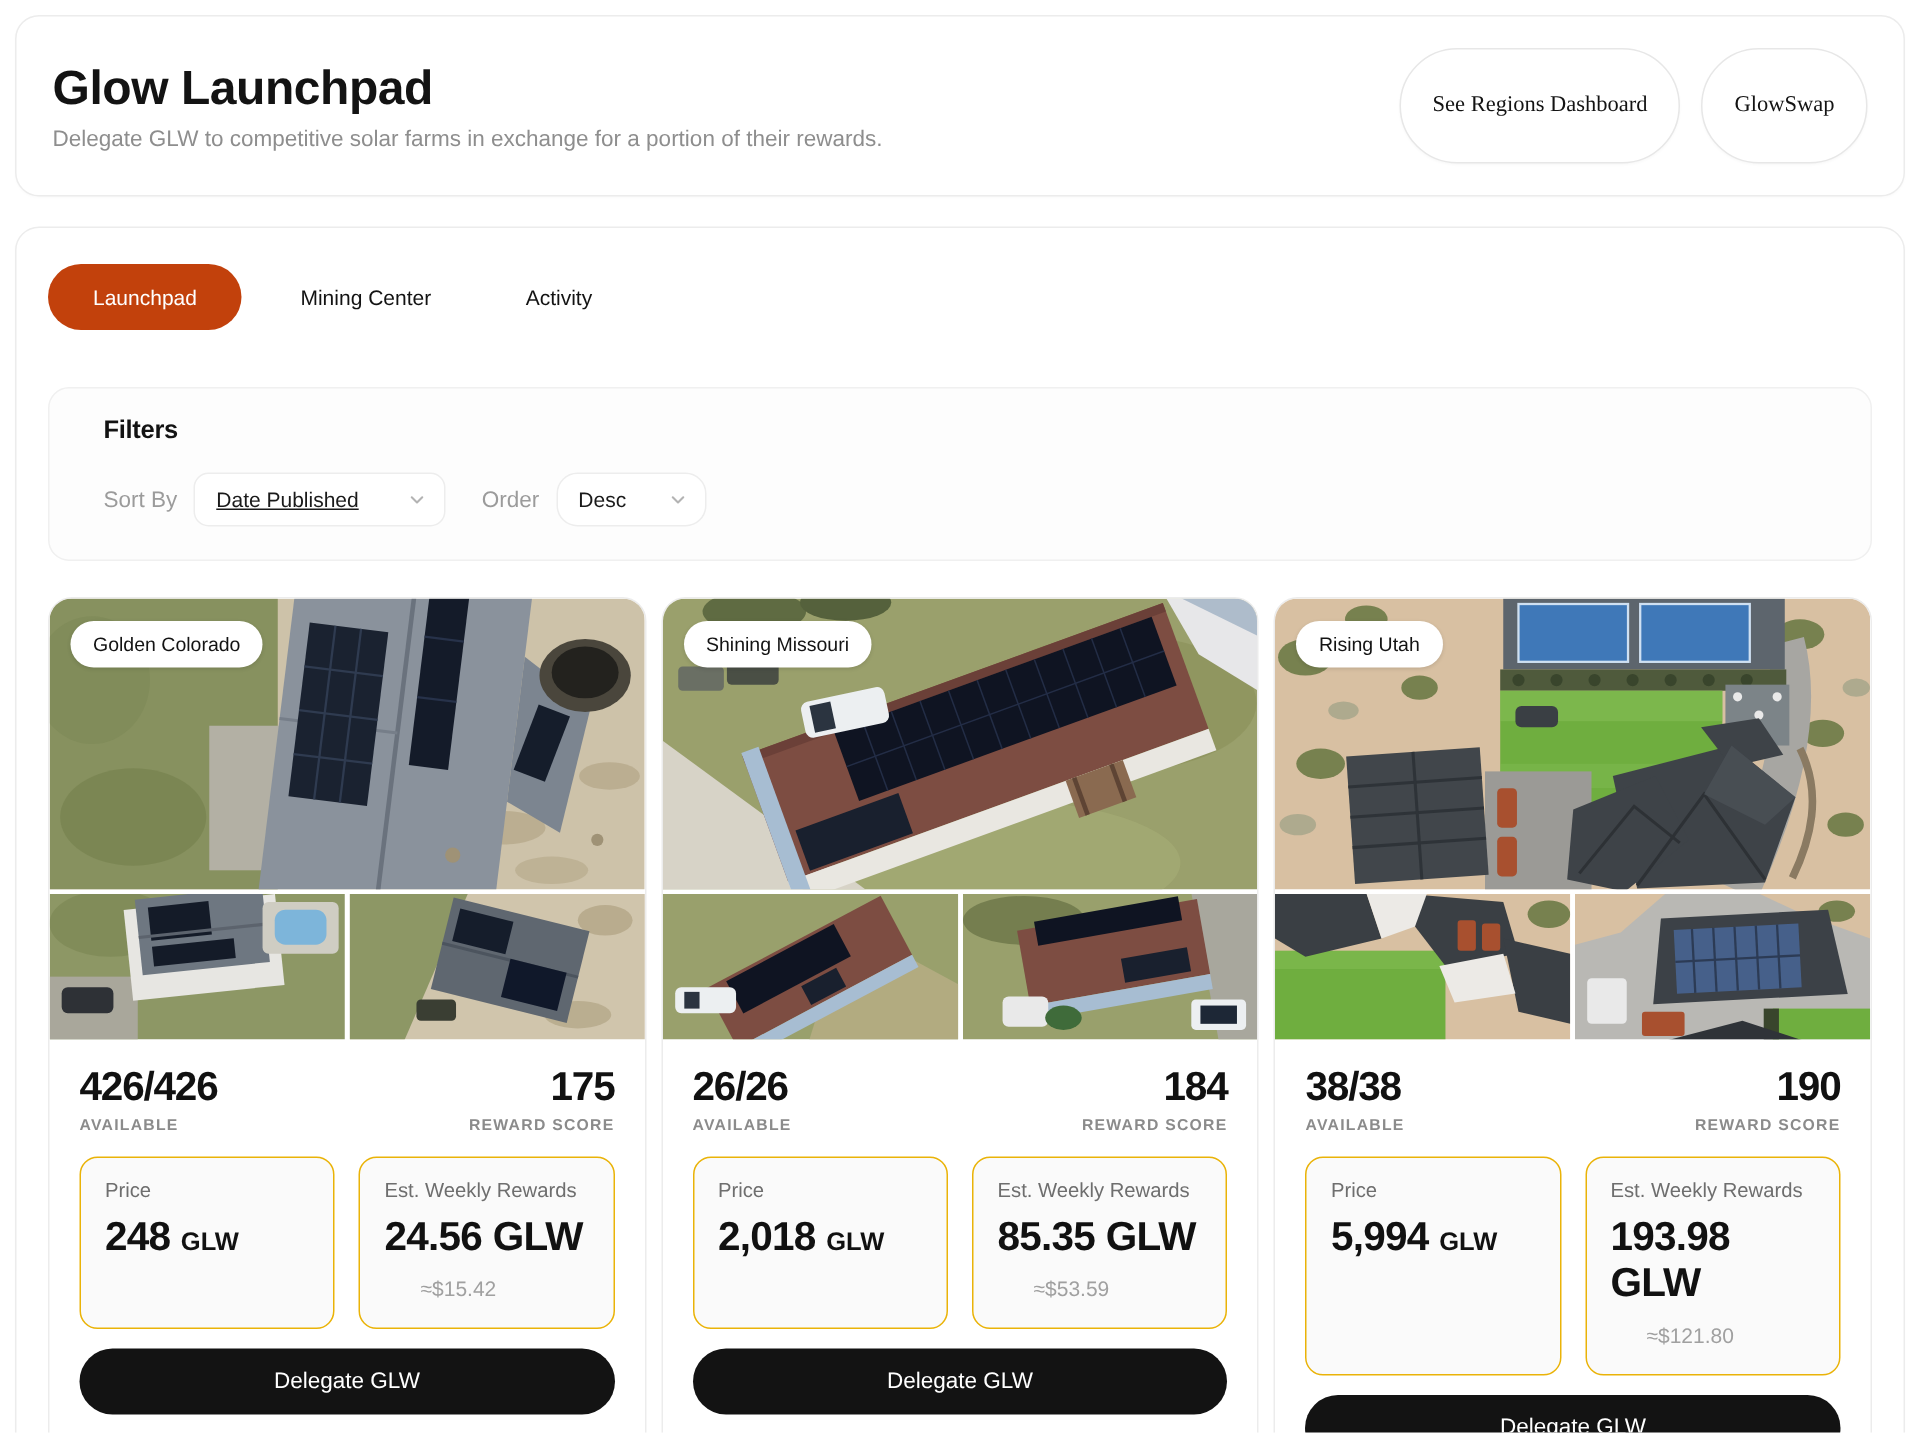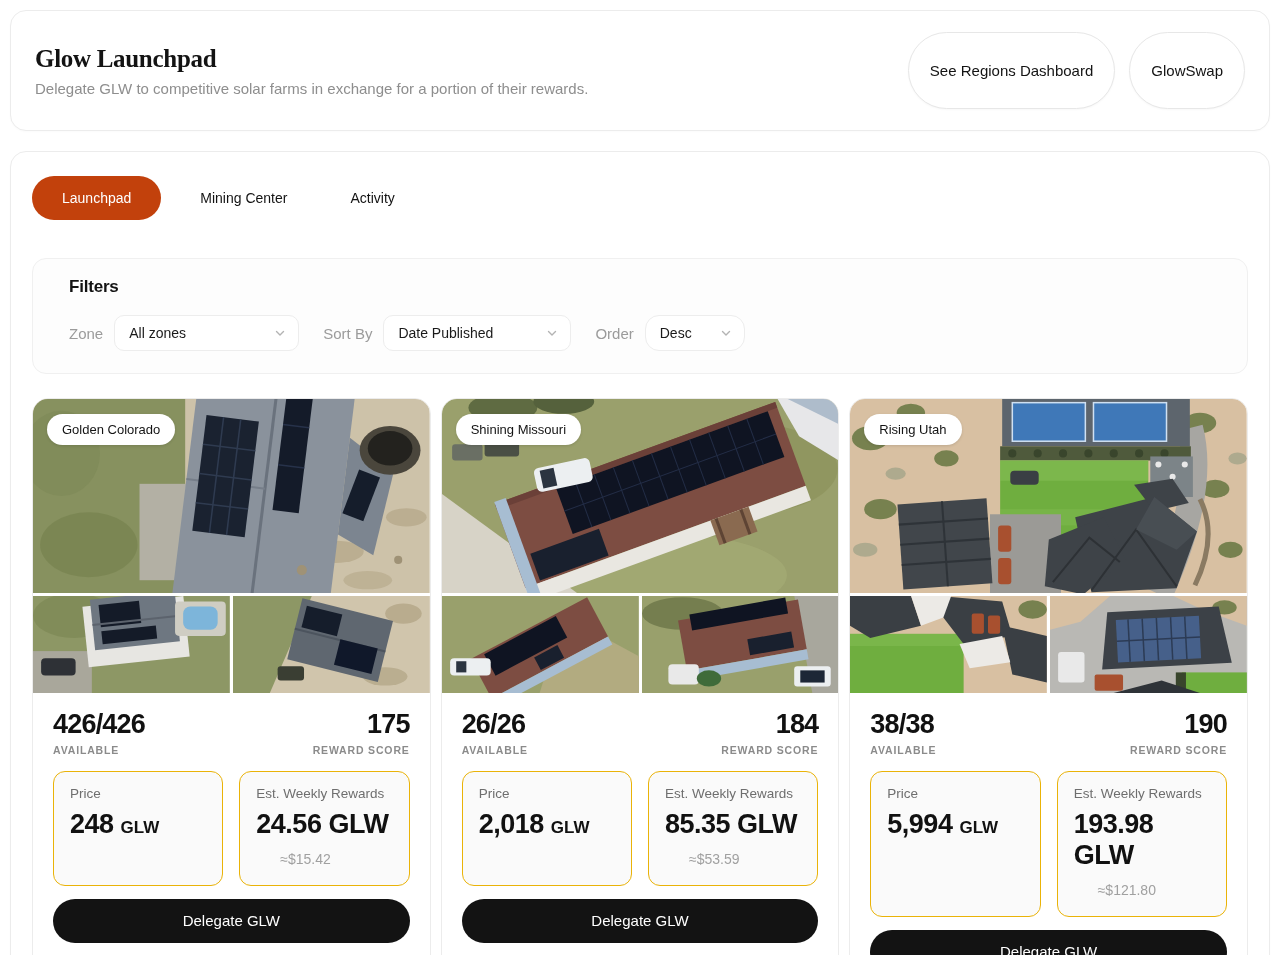--- a/index.html
+++ b/index.html
@@ -3,43 +3,43 @@
 <meta charset="utf-8">
 <style>
   * { box-sizing: border-box; margin: 0; padding: 0; }
   html,body { width:1280px; height:955px; background:#ffffff; font-family:"Liberation Sans", sans-serif; color:#131313; overflow:hidden; }
   .page { padding:10px; }
 
   .panel { background:#fff; border:1px solid #ececec; border-radius:16px; box-shadow:0 1px 2px rgba(0,0,0,.02); }
 
   
   .header { display:flex; align-items:center; justify-content:space-between; padding:21px 24px; }
-  .header h1 { font-size:25px; font-weight:700; letter-spacing:-.3px;font-family:Liberation Serif, serif; }
+  .header h1 { font-size:32px; font-weight:700; letter-spacing:-.3px; }
   .header .subtitle { margin-top:7px; font-size:15px; color:#8e8e8e; }
   .header-actions { display:flex; gap:14px; }
-  .pill-btn { background:#fff; border:1px solid #e7e7e7; border-radius:999px; padding:29px 21px; font-size:15px; color:#131313; font-family:Liberation Sans, sans-serif; cursor:pointer; box-shadow:0 1px 2px rgba(0,0,0,.03); white-space:nowrap; }
+  .pill-btn { background:#fff; border:1px solid #e7e7e7; border-radius:999px; padding:29px 21px; font-size:15px; color:#131313; font-family:Liberation Serif, serif; cursor:pointer; box-shadow:0 1px 2px rgba(0,0,0,.03); white-space:nowrap; }
 
   
   .main { margin-top:20px; padding:24px 21px 20px 21px; }
 
   
   .tabs { display:flex; align-items:center; gap:15px; }
   .tab { border:none; background:transparent; font-family:inherit; font-size:14px; color:#131313; padding:14px 24px; border-radius:999px; cursor:pointer; font-weight:400; }
   .tab.active { background:#c2410c; color:#fff; padding:14px 30px; }
 
   
   .filters { margin-top:38px; border:1px solid #f0f0f0; background:#fdfdfd; border-radius:14px; padding:18px 20px 22px 36px; }
   .filters h2 { font-size:17px; font-weight:700; letter-spacing:-.2px; }
   .filter-row { display:flex; align-items:center; margin-top:18px; gap:24px; }
   .filter-group { display:flex; align-items:center; gap:11px; }
   .filter-label { font-size:15px; color:#9b9b9b; }
   .dropdown { display:flex; align-items:center; justify-content:space-between; background:#fff; border:1px solid #ededed; border-radius:10px; height:36px; padding:0 12px 0 14px; font-size:14px; color:#1a1a1a; cursor:pointer; }
   .dropdown .chev { display:flex; align-items:center; }
   .dd-zone { width:185px; }
-  .dd-sort { width:188px; }
+  .dd-sort { width:168px;text-decoration:underline; }
   .dd-order { width:100px;border-radius:14px; }
 
   
   .cards { display:grid; grid-template-columns:repeat(3,1fr); gap:10px; margin-top:24px; }
   .card { border:1px solid #ececec; border-radius:16px; overflow:hidden; background:#fff; display:flex; flex-direction:column; }
   .media { background:#fff; }
   .main-photo { position:relative; height:194px; overflow:hidden; }
   .main-photo svg, .thumb svg { display:block; width:100%; height:100%; }
   .badge { position:absolute; top:15px; left:14px; background:#fff; color:#131313; font-size:13px; font-weight:500; padding:8px 15px; border-radius:999px; box-shadow:0 1px 3px rgba(0,0,0,.12); }
   .thumbs { display:flex; gap:3px; margin-top:3px; }
@@ -80,31 +80,20 @@
 
     <div class="tabs">
       <button class="tab active">Launchpad</button>
       <button class="tab">Mining Center</button>
       <button class="tab">Activity</button>
     </div>
 
     <div class="filters">
       <h2>Filters</h2>
       <div class="filter-row">
-        <div class="filter-group">
-          <span class="filter-label">Zone</span>
-          <div class="dropdown dd-zone">
-            <span>All zones</span>
-            <span class="chev">
-              <svg width="12" height="12" viewBox="0 0 12 12">
-                  <path d="M2.5 4.5 L6 8 L9.5 4.5" fill="none" stroke="#b3b3b3" stroke-width="1.4" stroke-linecap="round" stroke-linejoin="round"></path>
-                </svg>
-            </span>
-          </div>
-        </div>
         <div class="filter-group">
           <span class="filter-label">Sort By</span>
           <div class="dropdown dd-sort">
             <span>Date Published</span>
             <span class="chev">
               <svg width="12" height="12" viewBox="0 0 12 12">
                   <path d="M2.5 4.5 L6 8 L9.5 4.5" fill="none" stroke="#b3b3b3" stroke-width="1.4" stroke-linecap="round" stroke-linejoin="round"></path>
                 </svg>
             </span>
           </div>

